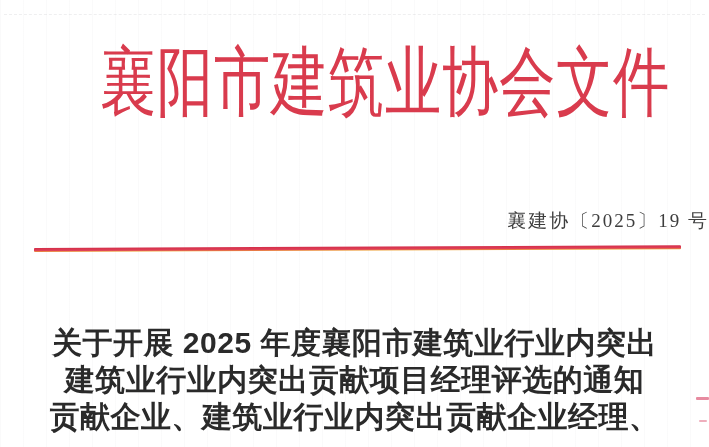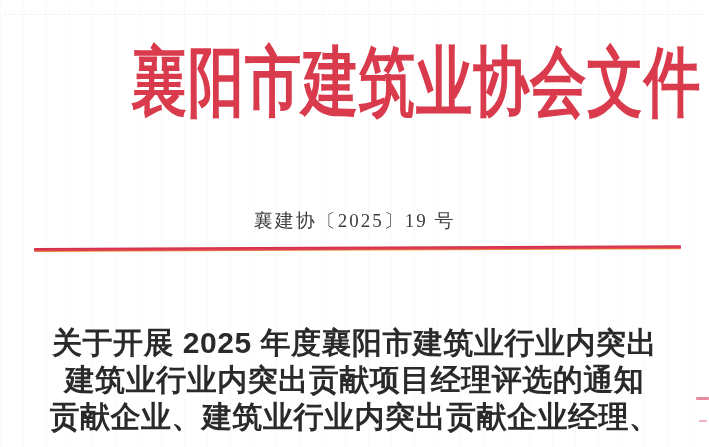--- a/index.html
+++ b/index.html
@@ -23,33 +23,32 @@
       transparent 1px, transparent 23px);
   }
   .scan-dash-row{
     position:absolute;top:14px;left:4px;right:4px;height:0;
     border-top:1px dashed rgba(100,100,110,0.10);
   }
   .org-title{
     position:absolute;top:40px;left:0;right:0;
     text-align:center;
     color:var(--header-red,#d93b4d);
-    font-size:76px;line-height:84px;font-weight:700;
+    font-size:76px;line-height:84px;font-weight:400;
     white-space:nowrap;
-    padding-left:31px;
   }
   .org-title .squeeze{
     display:inline-block;
     transform:scaleX(0.74);
     transform-origin:50% 50%;
     letter-spacing:1px;
   }
   .doc-number{
     position:absolute;top:209px;left:0;right:0;
-    text-align:center;
+    text-align:right;
     color:var(--ref-text,#3d3d3d);
     font-size:19px;line-height:24px;
     letter-spacing:2px;
     font-weight:400;
   }
   .red-rule{
     position:absolute;top:248px;left:34px;width:647px;height:4px;
     background:linear-gradient(to bottom,
       var(--divider-red,#d32e49) 0%,
       #e04057 68%,

